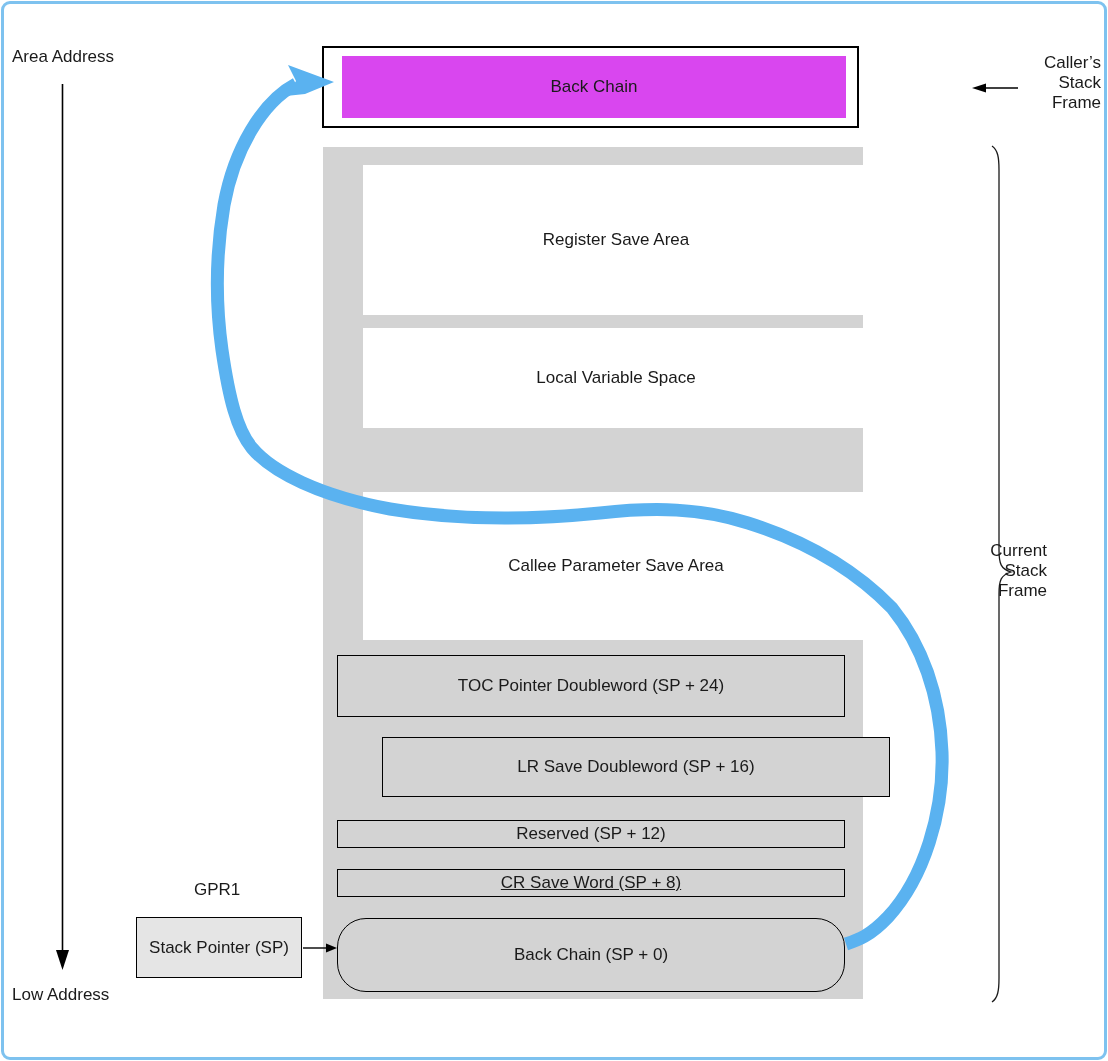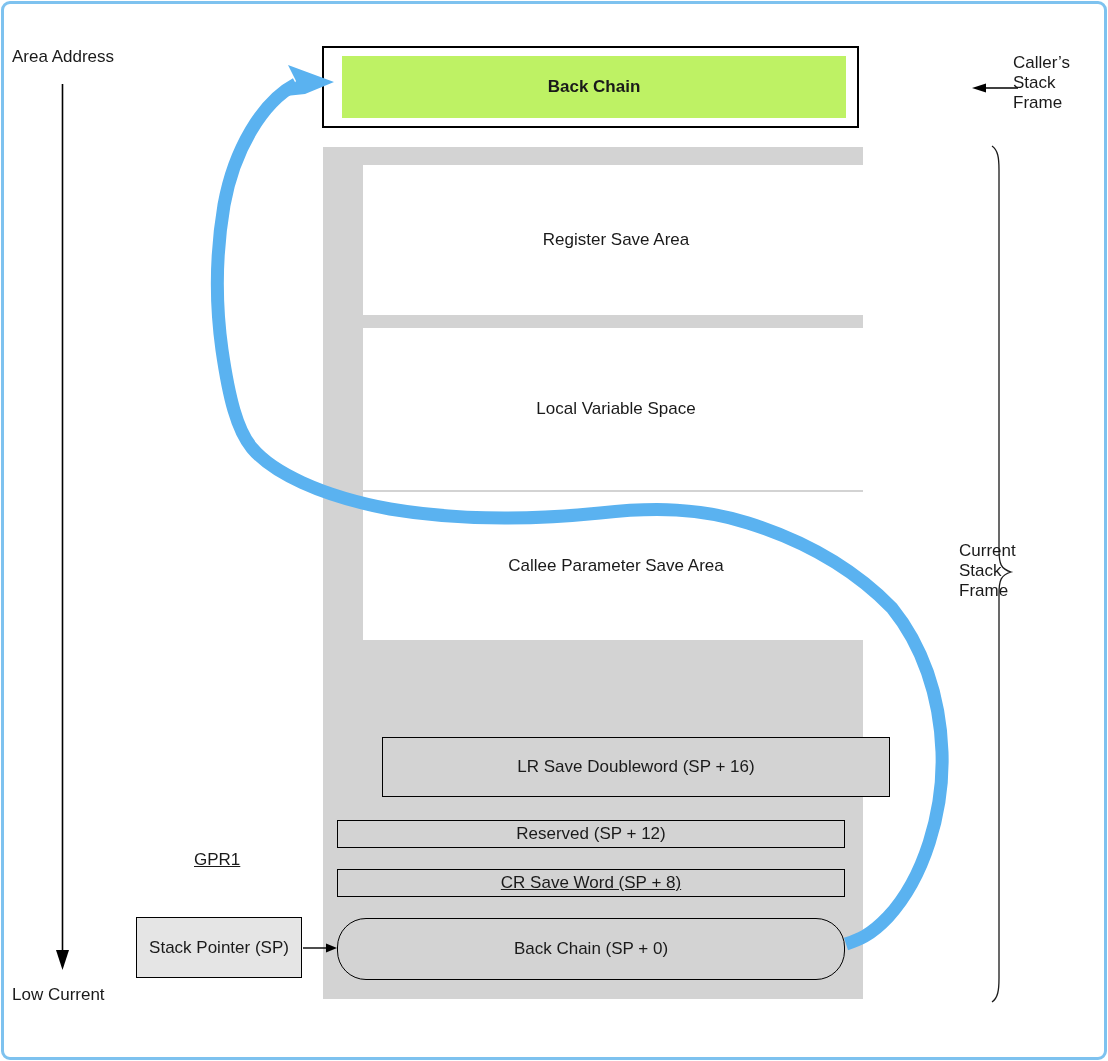--- a/index.html
+++ b/index.html
@@ -5,21 +5,21 @@
   html,body{margin:0;padding:0;background:#fff;}
   .page{
     position:relative;width:1108px;height:1061px;background:#ffffff;
     font-family:"Liberation Sans",sans-serif;color:#1a1a1a;overflow:hidden;
   }
   .page-border{
     position:absolute;inset:1px;border:3px solid #7ec2ef;border-radius:9px;
     pointer-events:none;z-index:50;
   }
   .lbl{position:absolute;font-size:17px;white-space:nowrap;}
-  .side-label{position:absolute;text-align:left;font-size:17px;line-height:20px;}
+  .side-label{position:absolute;text-align:right;font-size:17px;line-height:20px;}
   .frame-container{position:absolute;left:323px;top:147px;width:540px;height:852px;}
   .caller-box{
     position:absolute;left:322px;top:46px;width:537px;height:82px;
     border:2px solid #000;box-sizing:border-box;background:#fff;
   }
   .caller-inner{
     position:absolute;left:18px;top:8px;width:504px;height:62px;
     display:flex;align-items:center;justify-content:center;font-size:17px;
   }
   .area-box{
@@ -38,53 +38,56 @@
   .overlay{position:absolute;left:0;top:0;z-index:40;pointer-events:none;}
 </style>
 </head>
 <body>
 
 <div class="page">
 
   <div class="frame-container" style="background:#d3d3d3;"></div>
 
   <div class="caller-box">
-    <div class="caller-inner" style="background:#bef264;font-weight:bold;">Back Chain</div>
+    <div class="caller-inner" style="background:#d946ef;">Back Chain</div>
   </div>
 
   <div class="area-box" style="left:342px;top:165px;width:506px;height:150px;">
       <span>Register Save Area</span>
     </div>
-  <div class="area-box" style="left:342px;top:328px;width:506px;height:162px;">
+  <div class="area-box" style="left:342px;top:328px;width:506px;height:100px;">
       <span>Local Variable Space</span>
     </div>
   <div class="area-box" style="left:342px;top:492px;width:506px;height:148px;justify-content:center;">
       <span>Callee Parameter Save Area</span>
     </div>
 
+  <div class="slot-box" style="left:337px;top:655px;width:508px;height:62px;background:#d3d3d3;">
+      <span>TOC Pointer Doubleword (SP + 24)</span>
+    </div>
   <div class="slot-box" style="left:337px;top:737px;width:508px;height:60px;background:#d3d3d3;margin-left:45px;">
       <span>LR Save Doubleword (SP + 16)</span>
     </div>
   <div class="slot-box" style="left:337px;top:820px;width:508px;height:28px;background:#d3d3d3;">
       <span>Reserved (SP + 12)</span>
     </div>
   <div class="slot-box" style="left:337px;top:869px;width:508px;height:28px;background:#d3d3d3;text-decoration:underline;">
       <span>CR Save Word (SP + 8)</span>
     </div>
-  <div class="slot-box" style="left:337px;top:918px;width:508px;height:62px;background:#d3d3d3;border-radius:29px;">
+  <div class="slot-box" style="left:337px;top:918px;width:508px;height:74px;background:#d3d3d3;border-radius:29px;">
       <span>Back Chain (SP + 0)</span>
     </div>
 
   <div class="sp-box">
       <span>Stack Pointer (SP)</span>
     </div>
 
   <div class="lbl" style="left:12px;top:47px;">Area Address</div>
-  <div class="lbl" style="left:12px;top:985px;">Low Current</div>
-  <div class="lbl" style="left:194px;top:850px;text-decoration:underline;">GPR1</div>
+  <div class="lbl" style="left:12px;top:985px;">Low Address</div>
+  <div class="lbl" style="left:194px;top:880px;">GPR1</div>
 
   <div class="side-label" style="left:1013px;top:53px;width:88px;">
     <div>Caller’s</div>
     <div>Stack</div>
     <div>Frame</div>
   </div>
 
   <div class="side-label" style="left:959px;top:541px;width:88px;">
     <div>Current</div>
     <div>Stack</div>

